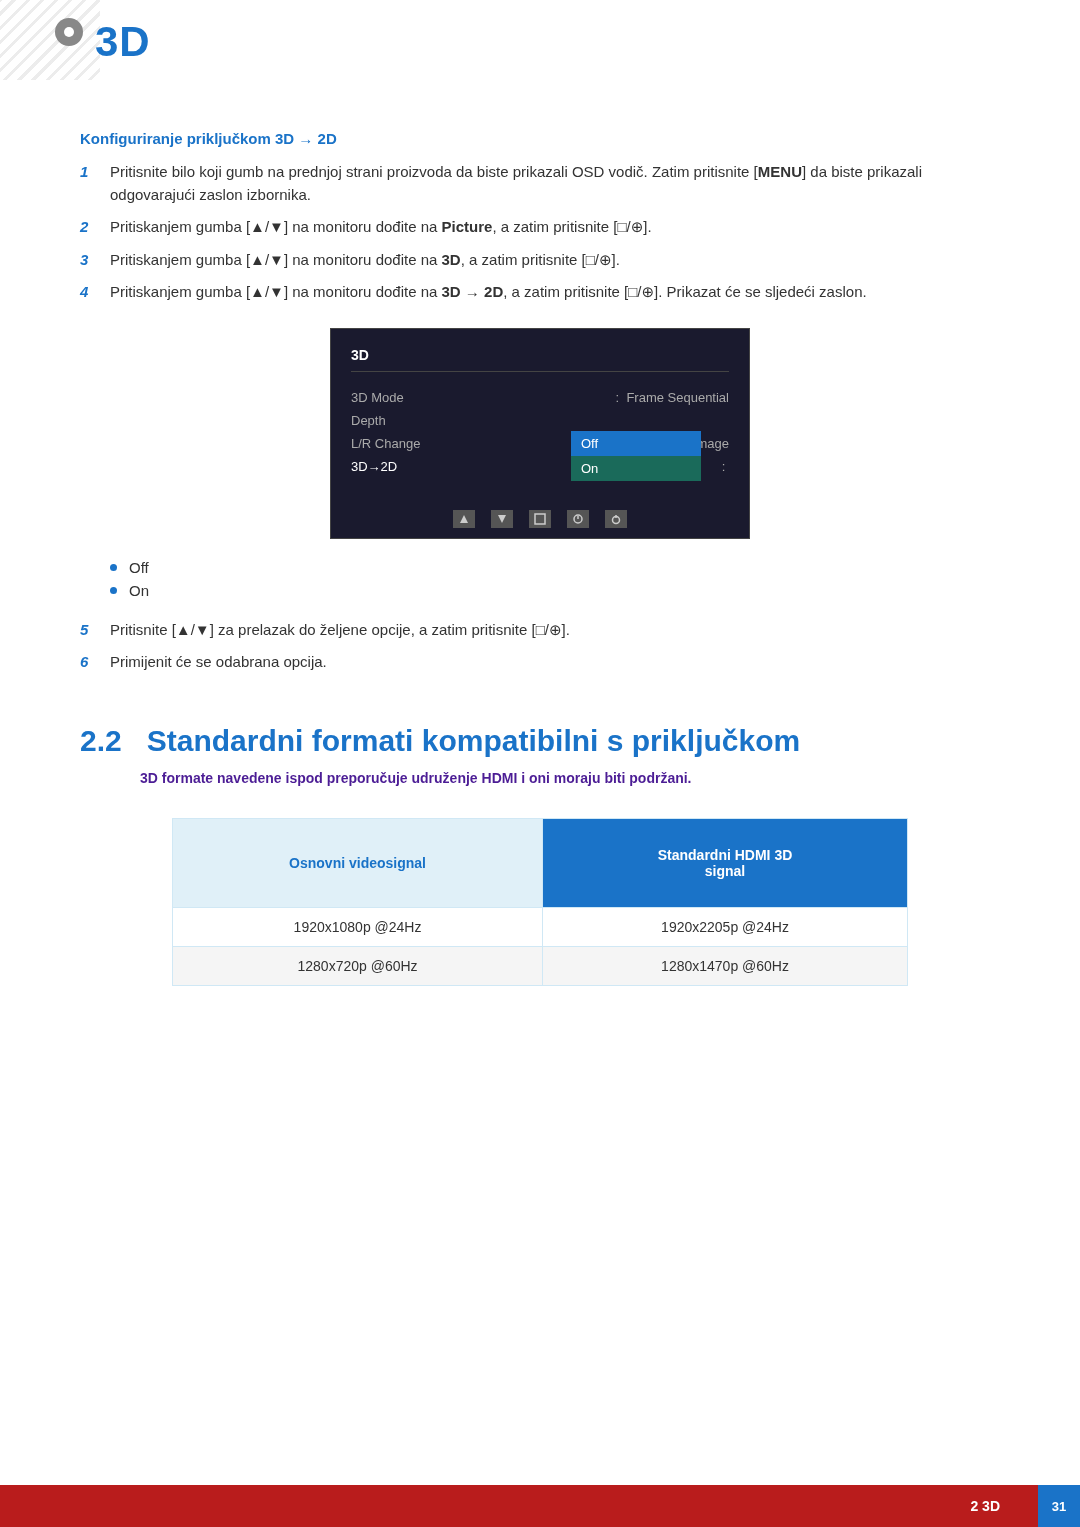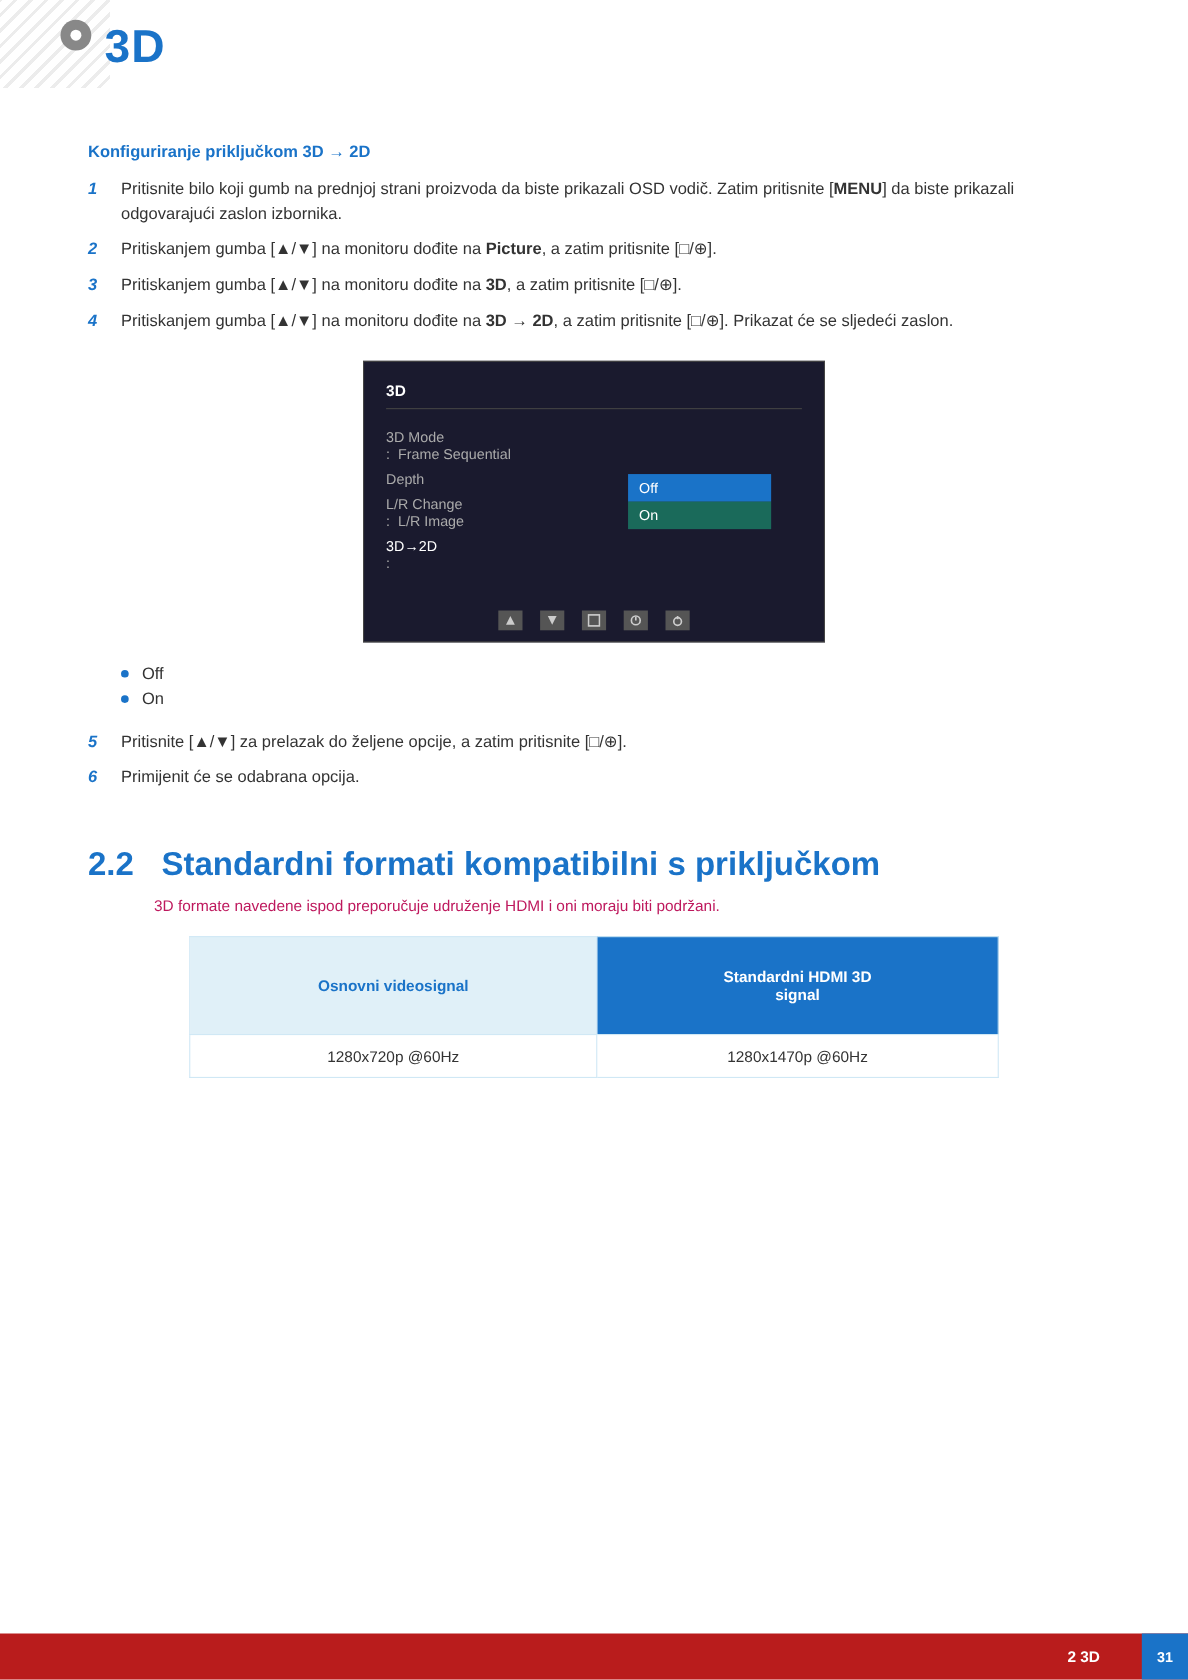--- a/index.html
+++ b/index.html
@@ -152,21 +152,20 @@
       margin-bottom: 14px;
       padding-bottom: 8px;
       border-bottom: 1px solid #444;
     }
 
     .osd-menu-item {
       display: flex;
       justify-content: space-between;
       padding: 4px 0;
       font-size: 13px;
-      flex-direction: column;
     }
 
     .osd-menu-label {
       color: #aaa;
     }
 
     .osd-menu-value {
       color: #aaa;
     }
 
@@ -250,23 +249,24 @@
 
     .section-22-heading {
       font-size: 30px;
       font-weight: bold;
       color: #1a73c8;
       margin-bottom: 12px;
     }
 
     .section-22-intro {
       font-size: 14px;
-      color: #be185d;
+      color: #4c1d95;
       margin-left: 60px;
-      margin-bottom: 20px;
+      margin-bottom: 32px;
+      font-weight: bold;
     }
 
     
     .compat-table {
       width: 80%;
       margin: 0 auto;
       border-collapse: collapse;
       font-size: 14px;
     }
 
@@ -467,20 +467,24 @@
 
     <table class="compat-table">
       <thead>
         <tr>
           <th class="col1">Osnovni videosignal</th>
           <th class="col2">Standardni HDMI 3D<br>signal</th>
         </tr>
       </thead>
       <tbody>
         <tr>
+          <td>1920x1080p @24Hz</td>
+          <td>1920x2205p @24Hz</td>
+        </tr>
+        <tr>
           <td>1280x720p @60Hz</td>
           <td>1280x1470p @60Hz</td>
         </tr>
       </tbody>
     </table>
 
   </div>
 
 </div>
 

